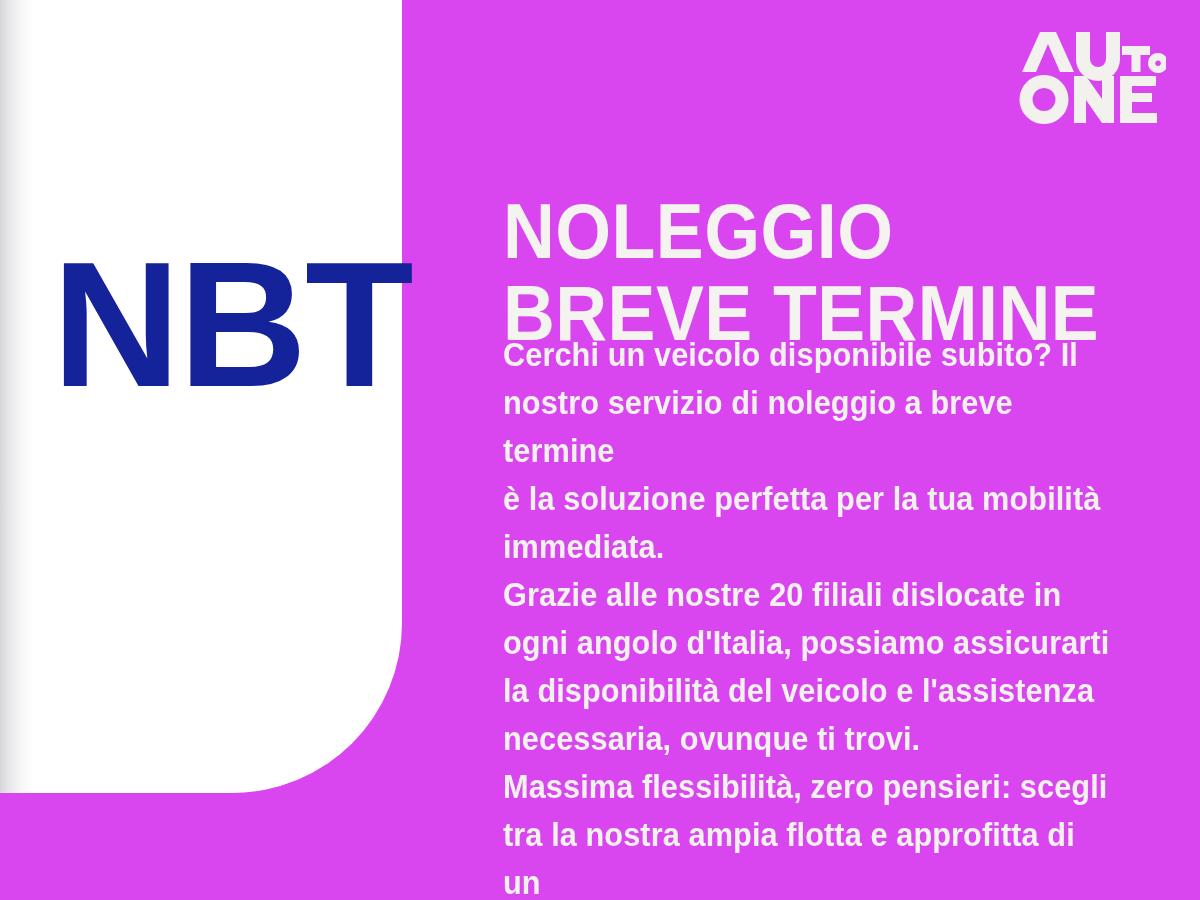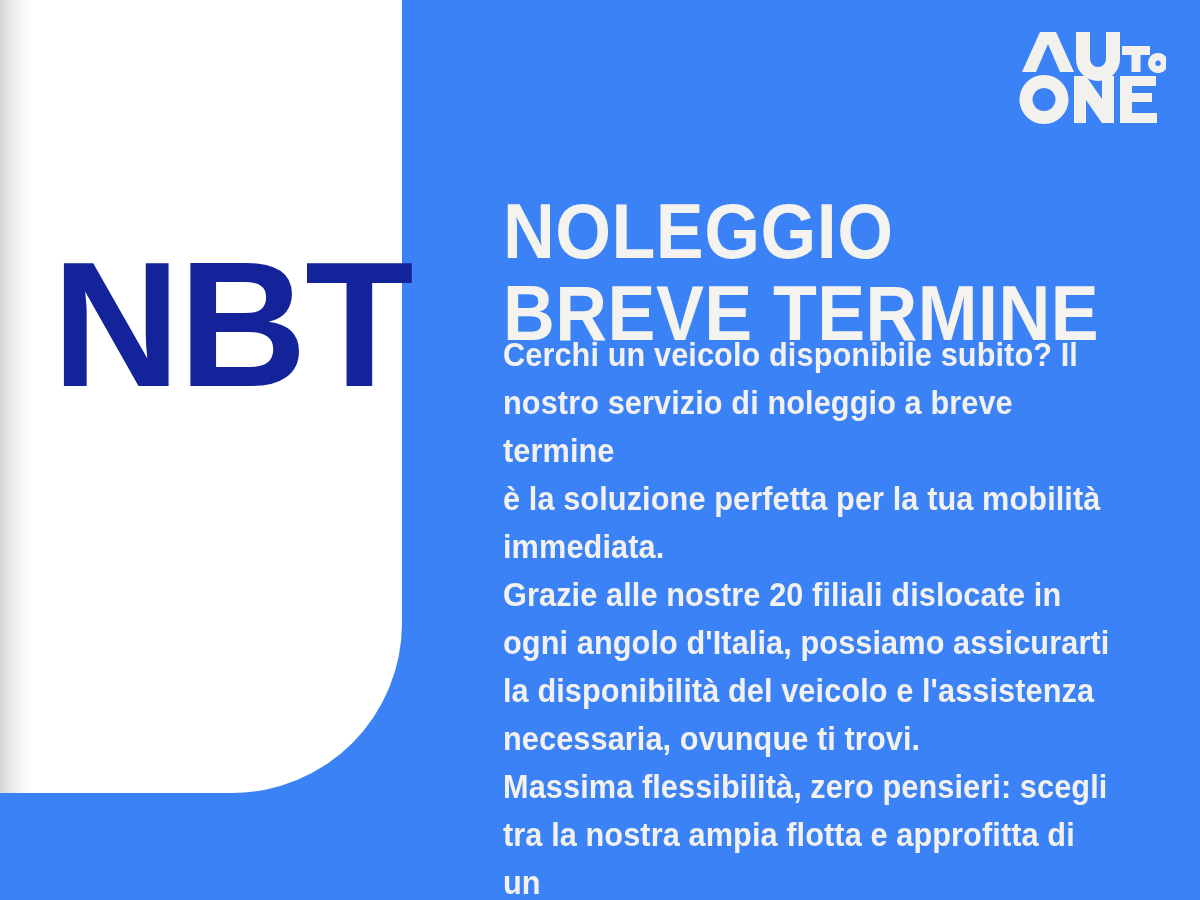--- a/index.html
+++ b/index.html
@@ -6,21 +6,21 @@
     margin: 0;
     padding: 0;
     background: #ffffff;
   }
 
   #poster {
     position: relative;
     width: 1200px;
     height: 900px;
     overflow: hidden;
-    background: #3b82f6;
+    background: #d946ef;
     font-family: "Liberation Sans", sans-serif;
     text-decoration: underline;
     -webkit-font-smoothing: antialiased;
   }
 
   
   .white-panel {
     position: absolute;
     left: 0;
     top: 0;

